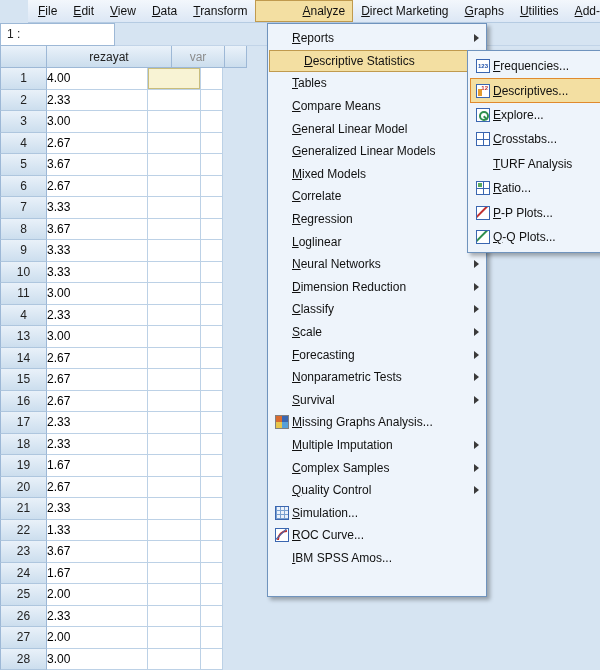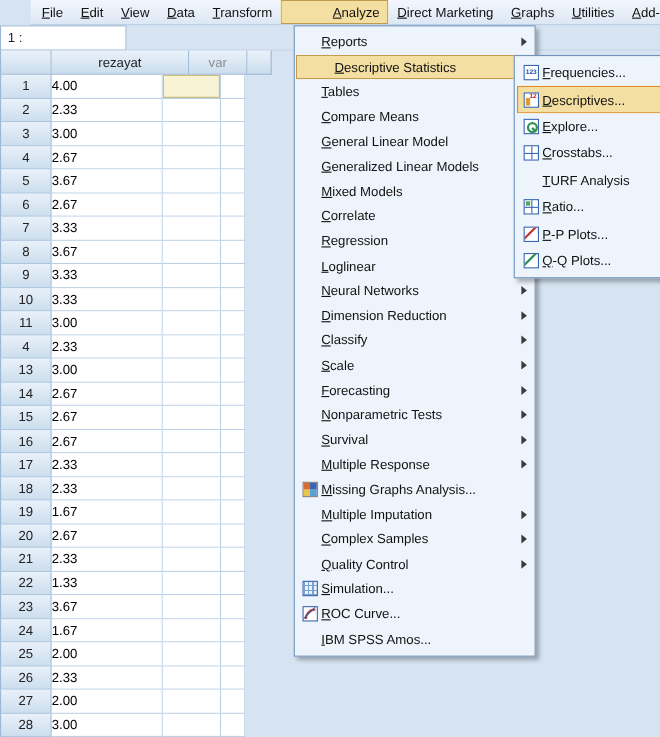--- a/index.html
+++ b/index.html
@@ -408,25 +408,20 @@
         <span class="slot"></span>
         <span class="lbl">Nonparametric Tests</span>
         <span class="arr"></span>
       </div>
     <div class="mi">
         <span class="slot"></span>
         <span class="lbl">Survival</span>
         <span class="arr"></span>
       </div>
     <div class="mi">
-        <span class="slot"></span>
-        <span class="lbl">Multiple Response</span>
-        <span class="arr"></span>
-      </div>
-    <div class="mi">
         <span class="slot">
           <span class="ic ic-mva"></span>
         </span>
         <span class="lbl">Missing Graphs Analysis...</span>
       </div>
     <div class="mi">
         <span class="slot"></span>
         <span class="lbl">Multiple Imputation</span>
         <span class="arr"></span>
       </div>

